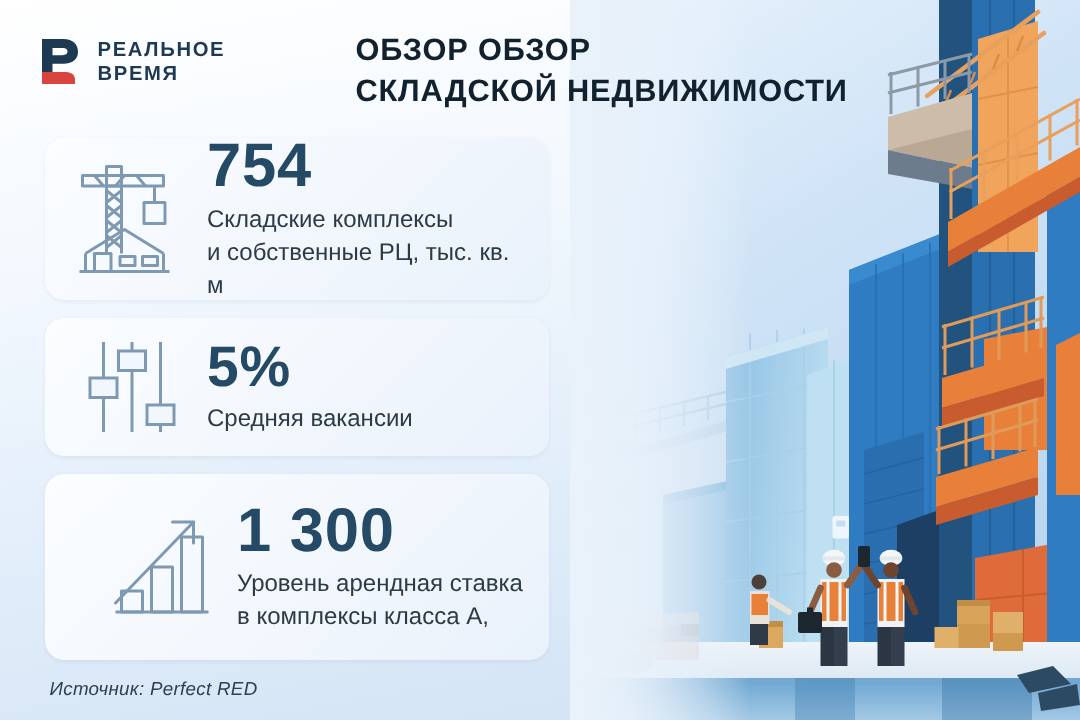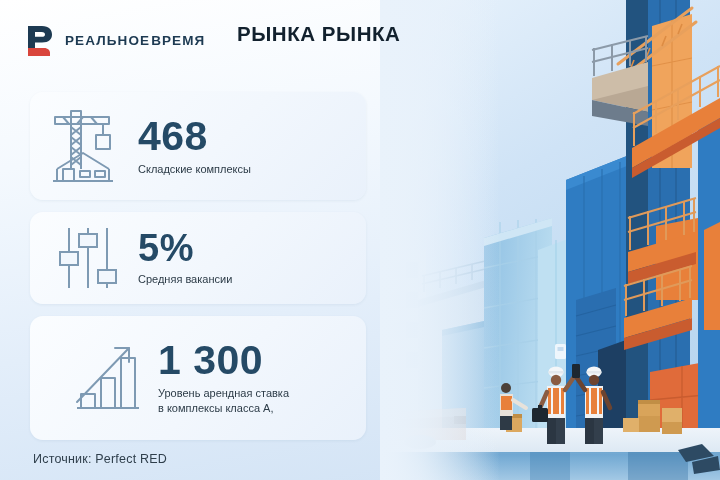--- a/index.html
+++ b/index.html
@@ -43,20 +43,21 @@
     position: absolute;
     left: 26px;
     top: 24px;
     display: flex;
     align-items: center;
     gap: 9px;
   }
   .logo-mark { width: 30px; height: 34px; }
   .logo-words {
     display: flex;
+    flex-direction: column;
     justify-content: space-between;
     gap: 1px;
   }
   .logo-words span {
     display: block;
     font-size: 13.5px;
     font-weight: 700;
     letter-spacing: 1.1px;
     color: #1d3a52;
     line-height: 1.08;
@@ -105,38 +106,39 @@
   .card-body { flex: 1 1 auto; padding-left: 4px; }
   .card-value {
     font-size: 41px;
     font-weight: 700;
     color: #254a66;
     line-height: 1.0;
     letter-spacing: 0.5px;
     margin-bottom: 5px;
   }
   .card-desc {
-    font-size: 11px;
+    font-size: 16px;
     color: #2c3b47;
     line-height: 1.36;
   }
   .card-desc span { display: block; }
 
   #card-1 { height: 108px; }
   #card-2 { height: 92px; }
   #card-3 { height: 124px; padding-left: 32px; }
   #card-2 .card-value { font-size: 38px; }
   #card-3 .card-value { font-size: 41px; }
 
   
   .source {
     position: absolute;
     left: 33px;
     top: 452px;
     font-size: 12.5px;
+    font-style: italic;
     color: #2f3f4c;
     letter-spacing: 0.2px;
   }
 </style>
 </head>
 <body>
 
 <div id="infographic">
 
   <div class="illustration">
@@ -364,21 +366,22 @@
         <path d="M9 24 L9 32 L2 32 L2 24 Z" fill="#d9453c"></path>
       </svg>
     </span>
     <span class="logo-words">
       <span>РЕАЛЬНОЕ</span>
       <span>ВРЕМЯ</span>
     </span>
   </div>
 
   <div class="title">
-    <span>РЫНКА РЫНКА</span>
+    <span>ОБЗОР ОБЗОР</span>
+    <span>СКЛАДСКОЙ НЕДВИЖИМОСТИ</span>
   </div>
 
   <div class="cards">
 
     <div class="card" id="card-1">
       <div class="card-icon">
         <svg width="74" height="78" viewBox="0 0 74 78" xmlns="http://www.w3.org/2000/svg" fill="none" stroke="#7e9ab3" stroke-width="2" stroke-linejoin="round">
 
           <path d="M20 14 L20 62 M30 14 L30 62"></path>
           <path d="M20 20 L30 28 M30 20 L20 28 M20 30 L30 38 M30 30 L20 38 M20 40 L30 48 M30 40 L20 48 M20 50 L30 58 M30 50 L20 58"></path>
@@ -393,23 +396,24 @@
 
           <path d="M6 62 L32 46 L58 62"></path>
           <path d="M6 62 L6 74 L58 74 L58 62"></path>
           <path d="M2 74 L62 74"></path>
           <rect x="12" y="62" width="11" height="12"></rect>
           <rect x="29" y="64" width="10" height="6"></rect>
           <rect x="44" y="64" width="10" height="6"></rect>
         </svg>
       </div>
       <div class="card-body">
-        <div class="card-value">468</div>
+        <div class="card-value">754</div>
         <div class="card-desc">
           <span>Складские комплексы</span>
+          <span>и собственные РЦ, тыс. кв. м</span>
         </div>
       </div>
     </div>
 
     <div class="card" id="card-2">
       <div class="card-icon">
         <svg width="62" height="64" viewBox="0 0 62 64" xmlns="http://www.w3.org/2000/svg" fill="none" stroke="#7e9ab3" stroke-width="2">
           <path d="M12 2 L12 62 M31 2 L31 62 M50 2 L50 62"></path>
           <rect x="3" y="26" width="18" height="13" fill="#f2f7fd"></rect>
           <rect x="22" y="8" width="18" height="13" fill="#f2f7fd"></rect>

